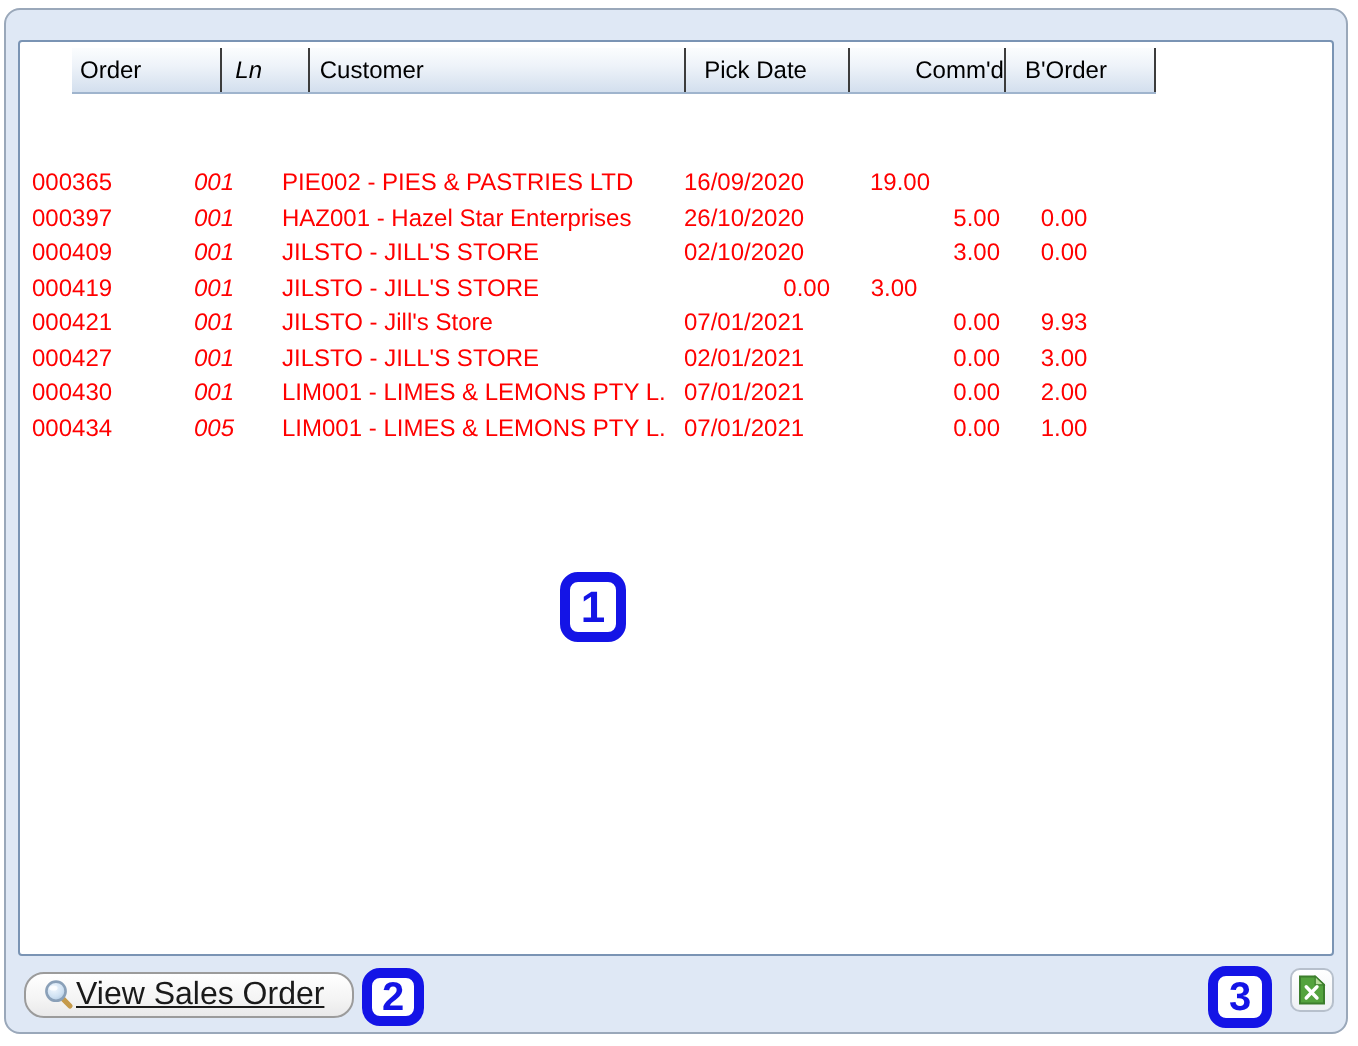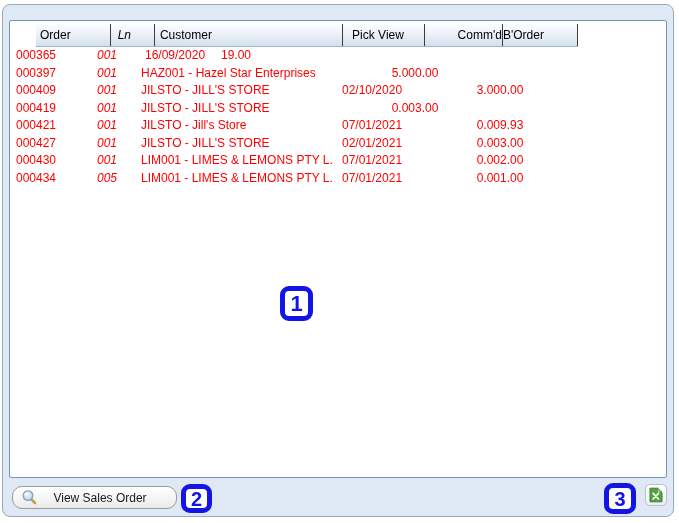--- a/index.html
+++ b/index.html
@@ -35,44 +35,44 @@
     display:flex;height:22px;
     background:linear-gradient(to bottom,#fbfdfe 0%,#eef3f9 40%,#d3dfee 100%);
     border-bottom:1px solid #9fb4cd;
     font-size:12px;color:#000;margin-left:24px;
   }
   .hcell{
     box-sizing:border-box;
     border-right:1px solid #3c3c3c;
     line-height:22px;white-space:nowrap;overflow:hidden;
   }
-  .grid-body{font-size:12px;color:#ff0000;}
+  .grid-body{font-size:12px;color:#ff0000;margin-top:36px;}
   .grid-row{display:flex;height:17.5px;line-height:17.5px;}
   .cell{box-sizing:border-box;white-space:nowrap;overflow:hidden;}
 
   .col-order   {width:78px; padding-left:4px;}
   .col-ln      {width:46px; padding-left:7px;font-style:italic;}
   .col-customer{width:197px;padding-left:5px;}
   .col-pickdate{width:85px; padding-left:9px;}
   .col-commd   {width:82px; text-align:right;}
-  .col-border  {width:78px; padding-right:14px;text-align:left;}
+  .col-border  {width:78px; padding-right:14px;text-align:center;}
 
   
   .btn-view{
     position:absolute;left:12px;top:486px;width:165px;height:23px;
     box-sizing:border-box;
     background:linear-gradient(to bottom,#ffffff,#f4f4f4 60%,#e9e9ea);
     border:1px solid #9b9b9b;border-radius:10px;
     display:flex;align-items:center;
     cursor:default;
   }
   .btn-view .mag{margin-left:8px;flex:0 0 auto;display:block;}
   .btn-view .lbl{
-    flex:1;text-align:center;font-size:12px;color:#1a1a1a;
-    padding-right:14px;white-space:nowrap;
+    flex:1;text-align:center;font-size:16px;color:#1a1a1a;
+    padding-right:14px;white-space:nowrap;text-decoration:underline;
   }
   .btn-excel{
     position:absolute;left:645px;top:484px;width:22px;height:22px;
     box-sizing:border-box;
     background:linear-gradient(to bottom,#ffffff,#eef1f4);
     border:1px solid #b7c0cc;border-radius:5px;
     display:flex;align-items:center;justify-content:center;
   }
 
   
@@ -94,36 +94,38 @@
 <div id="stage">
 
   <div class="window"></div>
 
   <div class="panel">
     <div class="grid">
       <div class="grid-header">
         <div class="hcell col-order">Order</div>
         <div class="hcell col-ln">Ln</div>
         <div class="hcell col-customer">Customer</div>
-        <div class="hcell col-pickdate">Pick View</div>
+        <div class="hcell col-pickdate">Pick Date</div>
         <div class="hcell col-commd">Comm'd</div>
         <div class="hcell col-border">B'Order</div>
       </div>
       <div class="grid-body">
     <div class="grid-row">
       <div class="cell col-order">000365</div>
       <div class="cell col-ln">001</div>
+      <div class="cell col-customer">PIE002 - PIES &amp; PASTRIES LTD</div>
       <div class="cell col-pickdate">16/09/2020</div>
       <div class="cell col-border">19.00</div>
     </div>
 
     <div class="grid-row">
       <div class="cell col-order">000397</div>
       <div class="cell col-ln">001</div>
       <div class="cell col-customer">HAZ001 - Hazel Star Enterprises</div>
+      <div class="cell col-pickdate">26/10/2020</div>
       <div class="cell col-commd">5.00</div>
       <div class="cell col-border">0.00</div>
     </div>
 
     <div class="grid-row">
       <div class="cell col-order">000409</div>
       <div class="cell col-ln">001</div>
       <div class="cell col-customer">JILSTO - JILL'S STORE</div>
       <div class="cell col-pickdate">02/10/2020</div>
       <div class="cell col-commd">3.00</div>

